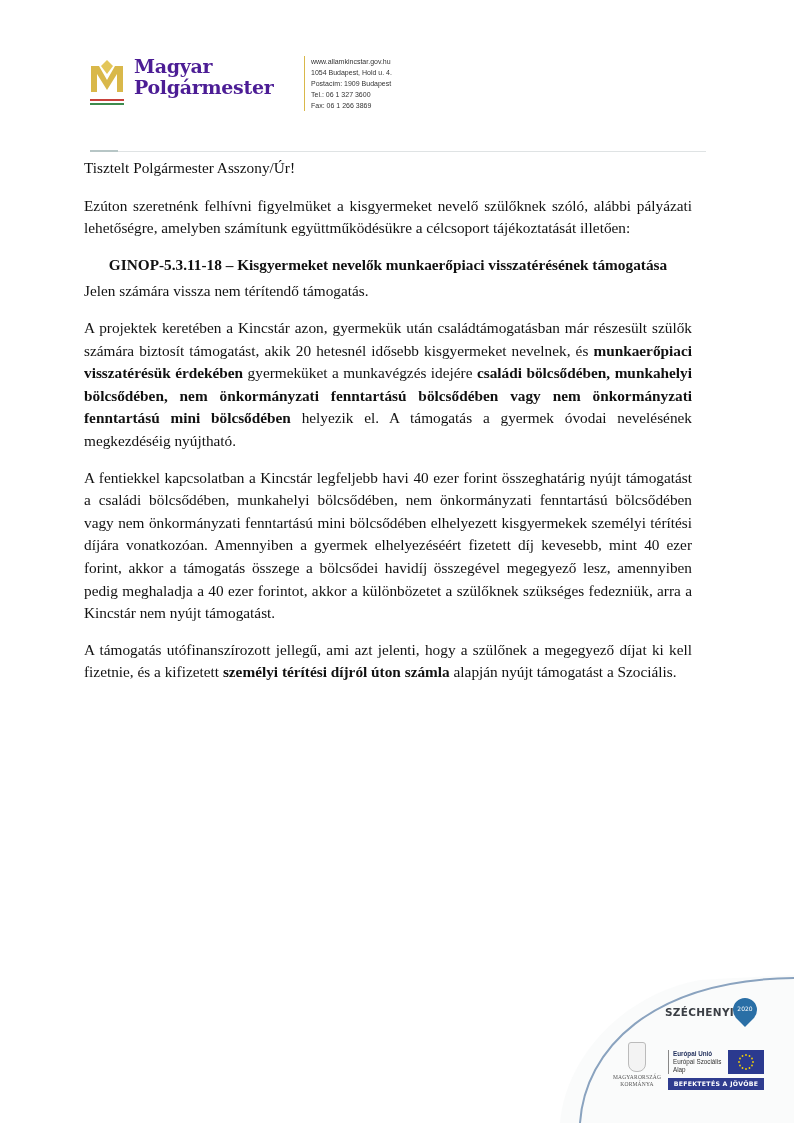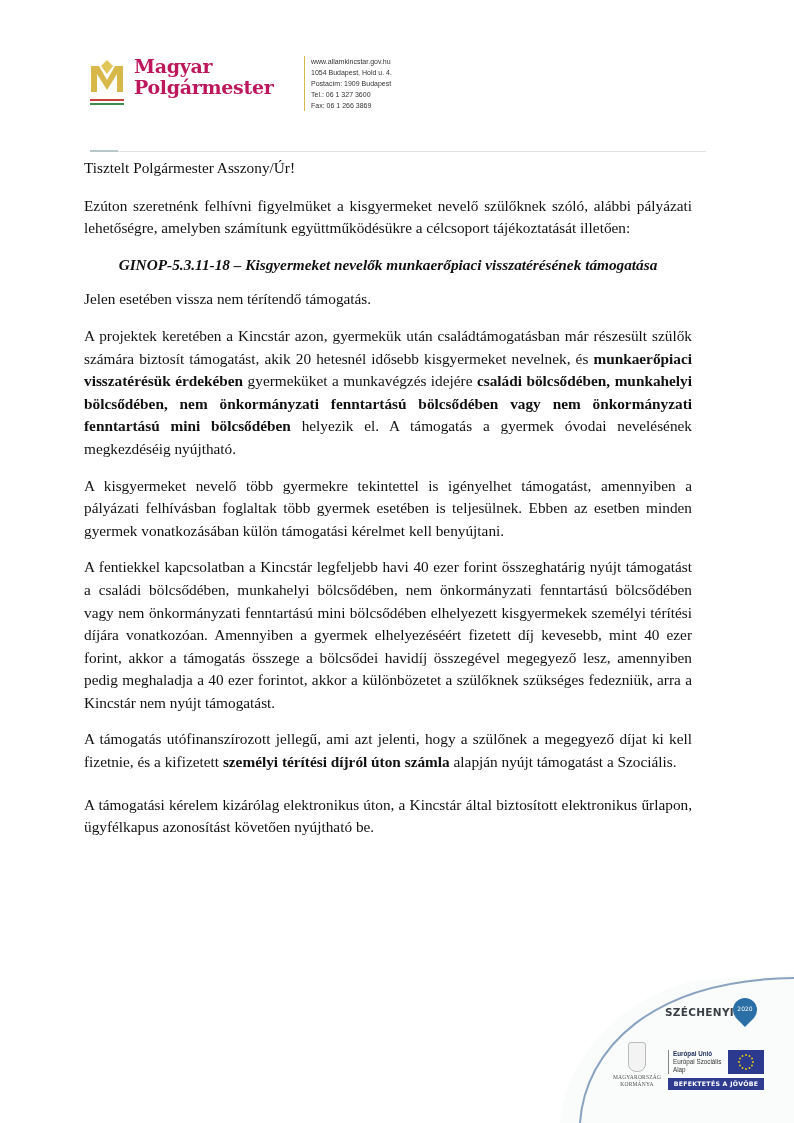--- a/index.html
+++ b/index.html
@@ -2,29 +2,29 @@
 <html><head>
   <meta charset="utf-8">
   <style>
     html, body { margin: 0; padding: 0; background: #ffffff; }
     body { width: 794px; height: 1123px; position: relative; overflow: hidden; font-family: "Liberation Serif", serif; color: #111; }
 
     .header { position: absolute; left: 90px; top: 52px; height: 60px; width: 620px; }
     .logo-mark { position: absolute; left: 0; top: 8px; width: 34px; height: 34px; }
     .logo-flag { position: absolute; left: 0; top: 47px; width: 34px; height: 6px; }
     .logo-flag div { height: 2px; }
-    .brand { position: absolute; left: 44px; top: 4px; font-family: "DejaVu Serif", serif; font-weight: bold; color: #be185d; font-size: 19px; line-height: 21px; letter-spacing: -0.3px; }
+    .brand { position: absolute; left: 44px; top: 4px; font-family: "DejaVu Serif", serif; font-weight: bold; color: #4c1d95; font-size: 19px; line-height: 21px; letter-spacing: -0.3px; }
     .contact { position: absolute; left: 214px; top: 4px; border-left: 1px solid #d9b84a; padding-left: 6px; font-family: "Liberation Sans", sans-serif; font-size: 7px; line-height: 11px; color: #333; }
 
     .rule { position: absolute; left: 90px; top: 151px; width: 616px; height: 1px; background: #dfe3e4; }
     .rule-accent { position: absolute; left: 90px; top: 150px; width: 28px; height: 2px; background: #b7c6c6; }
 
     .content { position: absolute; left: 84px; top: 157px; width: 608px; font-size: 15.3px; line-height: 22.6px; }
     .content p { margin: 0 0 14px 0; text-align: justify; }
-    .content p.title { text-align: center; font-weight: bold; margin-bottom: 12px; font-style: italic; }
+    .content p.title { text-align: center; font-weight: bold; margin-bottom: 4px; }
     .salutation { margin-bottom: 15px !important; }
     .gap-extra { margin-top: 20px !important; }
     b { font-weight: bold; }
 
     .footer { position: absolute; left: 560px; top: 960px; width: 234px; height: 163px; }
     .arc { position: absolute; left: 0; top: 0; }
     .szechenyi { position: absolute; left: 105px; top: 46px; font-family: "DejaVu Sans", sans-serif; font-weight: bold; font-size: 10.5px; color: #3b3f45; letter-spacing: 0.3px; }
     .pin { position: absolute; left: 173px; top: 38px; width: 24px; height: 24px; border-radius: 50% 50% 50% 0; transform: rotate(-45deg); background: #2a6fa6; }
     .pin-text { position: absolute; left: 174px; top: 45px; width: 22px; text-align: center; font-family: "DejaVu Sans", sans-serif; font-size: 6px; color: #fff; }
     .coat { position: absolute; left: 68px; top: 82px; width: 16px; height: 28px; border: 1px solid #bbb; border-radius: 3px 3px 8px 8px; background: #f3f3f3; }
@@ -60,26 +60,24 @@
   </div>
 </div>
 
 <div class="rule"></div>
 <div class="rule-accent"></div>
 
 <div class="content">
   <p class="salutation">Tisztelt Polgármester Asszony/Úr!</p>
   <p>Ezúton szeretnénk felhívni figyelmüket a kisgyermeket nevelő szülőknek szóló, alábbi pályázati lehetőségre, amelyben számítunk együttműködésükre a célcsoport tájékoztatását illetően:</p>
   <p class="title">GINOP-5.3.11-18 – Kisgyermeket nevelők munkaerőpiaci visszatérésének támogatása</p>
-  <p>Jelen esetében vissza nem térítendő támogatás.</p>
+  <p>Jelen számára vissza nem térítendő támogatás.</p>
   <p><span>A projektek keretében a Kincstár azon, gyermekük után családtámogatásban már részesült szülők számára biztosít támogatást, akik 20 hetesnél idősebb kisgyermeket nevelnek, és </span><b>munkaerőpiaci visszatérésük érdekében</b><span> gyermeküket a munkavégzés idejére </span><b>családi bölcsődében, munkahelyi bölcsődében, nem önkormányzati fenntartású bölcsődében vagy nem önkormányzati fenntartású mini bölcsődében</b><span> helyezik el. A támogatás a gyermek óvodai nevelésének megkezdéséig nyújtható.</span></p>
-  <p>A kisgyermeket nevelő több gyermekre tekintettel is igényelhet támogatást, amennyiben a pályázati felhívásban foglaltak több gyermek esetében is teljesülnek. Ebben az esetben minden gyermek vonatkozásában külön támogatási kérelmet kell benyújtani.</p>
   <p>A fentiekkel kapcsolatban a Kincstár legfeljebb havi 40 ezer forint összeghatárig nyújt támogatást a családi bölcsődében, munkahelyi bölcsődében, nem önkormányzati fenntartású bölcsődében vagy nem önkormányzati fenntartású mini bölcsődében elhelyezett kisgyermekek személyi térítési díjára vonatkozóan. Amennyiben a gyermek elhelyezéséért fizetett díj kevesebb, mint 40 ezer forint, akkor a támogatás összege a bölcsődei havidíj összegével megegyező lesz, amennyiben pedig meghaladja a 40 ezer forintot, akkor a különbözetet a szülőknek szükséges fedezniük, arra a Kincstár nem nyújt támogatást.</p>
   <p><span>A támogatás utófinanszírozott jellegű, ami azt jelenti, hogy a szülőnek a megegyező díjat ki kell fizetnie, és a kifizetett </span><b>személyi térítési díjról úton számla</b><span> alapján nyújt támogatást a Szociális.</span></p>
-  <p class="gap-extra">A támogatási kérelem kizárólag elektronikus úton, a Kincstár által biztosított elektronikus űrlapon, ügyfélkapus azonosítást követően nyújtható be.</p>
 </div>
 
 <div class="footer">
   <svg class="arc" width="234" height="163">
     <path d="M20 163 C 25 90, 90 20, 234 18" fill="none" stroke="#1f4e86" stroke-width="2"></path>
     <path d="M0 163 C 5 100, 60 35, 140 20 L 234 15 L 234 163 Z" fill="#f6f7f8" opacity="0.5"></path>
   </svg>
   <div class="szechenyi">SZÉCHENYI</div>
   <div class="pin"></div>
   <div class="pin-text">2020</div>

